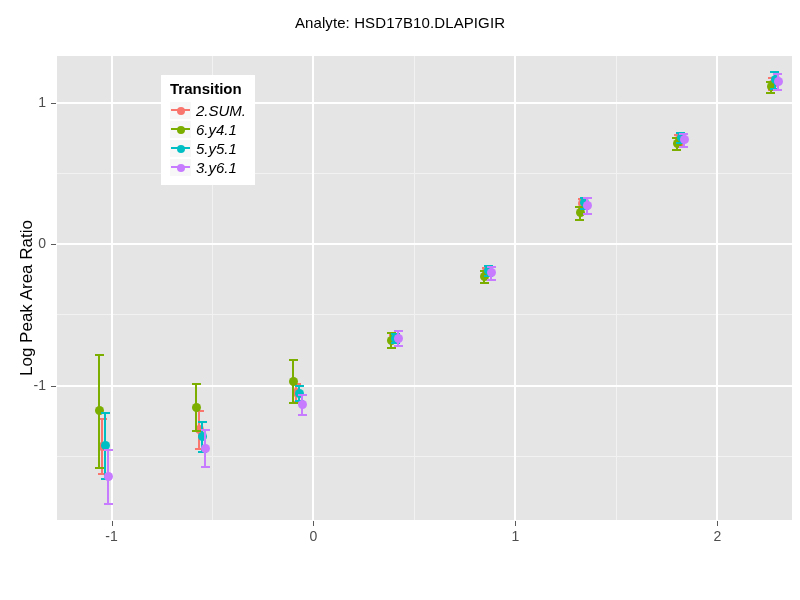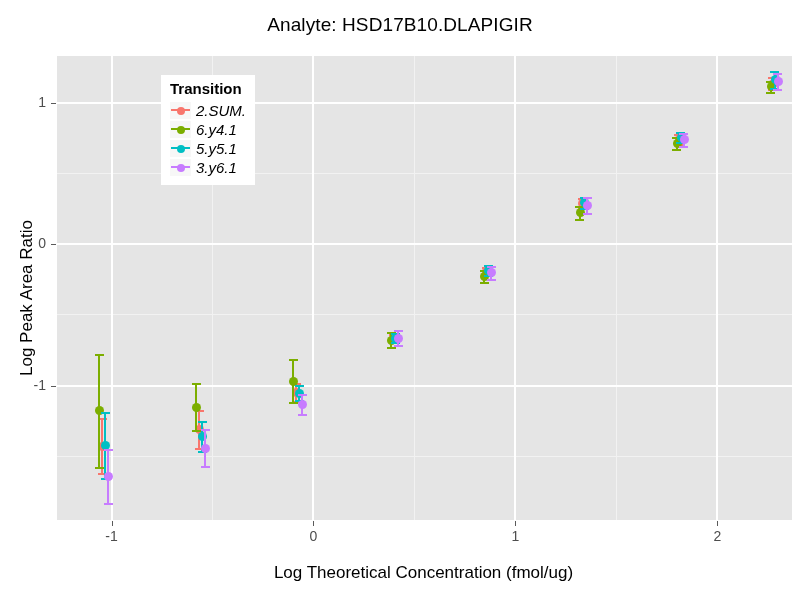--- a/index.html
+++ b/index.html
@@ -11,21 +11,21 @@
     overflow:hidden;
     position:relative;
   }
   #plot-root{position:absolute;inset:0;}
 
   
   .plot-title{
     position:absolute;
     left:0;right:0;top:14px;
     text-align:center;
-    font-size:19px;
+    font-size:15px;
     color:#000000;
     letter-spacing:.1px;
   }
 
   
   .xaxis-title{
     position:absolute;
     left:57px;right:10px;top:563px;
     text-align:center;
     font-size:17px;
@@ -289,21 +289,20 @@
       <div class="tick-mark tick-x" style="left: 717.288px;"></div>
       <div class="ticklabel ticklabel-x" style="left: 697.288px;">2</div>
       <div class="tick-mark tick-y" style="top: 102.683px;"></div>
       <div class="ticklabel ticklabel-y" style="top: 93.6829px;">1</div>
       <div class="tick-mark tick-y" style="top: 244.146px;"></div>
       <div class="ticklabel ticklabel-y" style="top: 235.146px;">0</div>
       <div class="tick-mark tick-y" style="top: 385.61px;"></div>
       <div class="ticklabel ticklabel-y" style="top: 376.61px;">-1</div>
     </div>
 
-  <div class="xaxis-title">Log Theoretical Concentration (fmol/ug)</div>
 
   <div class="legend">
     <div class="legend-title">Transition</div>
     <div id="legend-rows">
         <div class="legend-row">
           <div class="legend-key">
             <div class="lk-line" style="background: rgb(248, 118, 109);"></div>
             <div class="lk-dot" style="background: rgb(248, 118, 109);"></div>
           </div>
           <div class="legend-label">2.SUM.</div>

